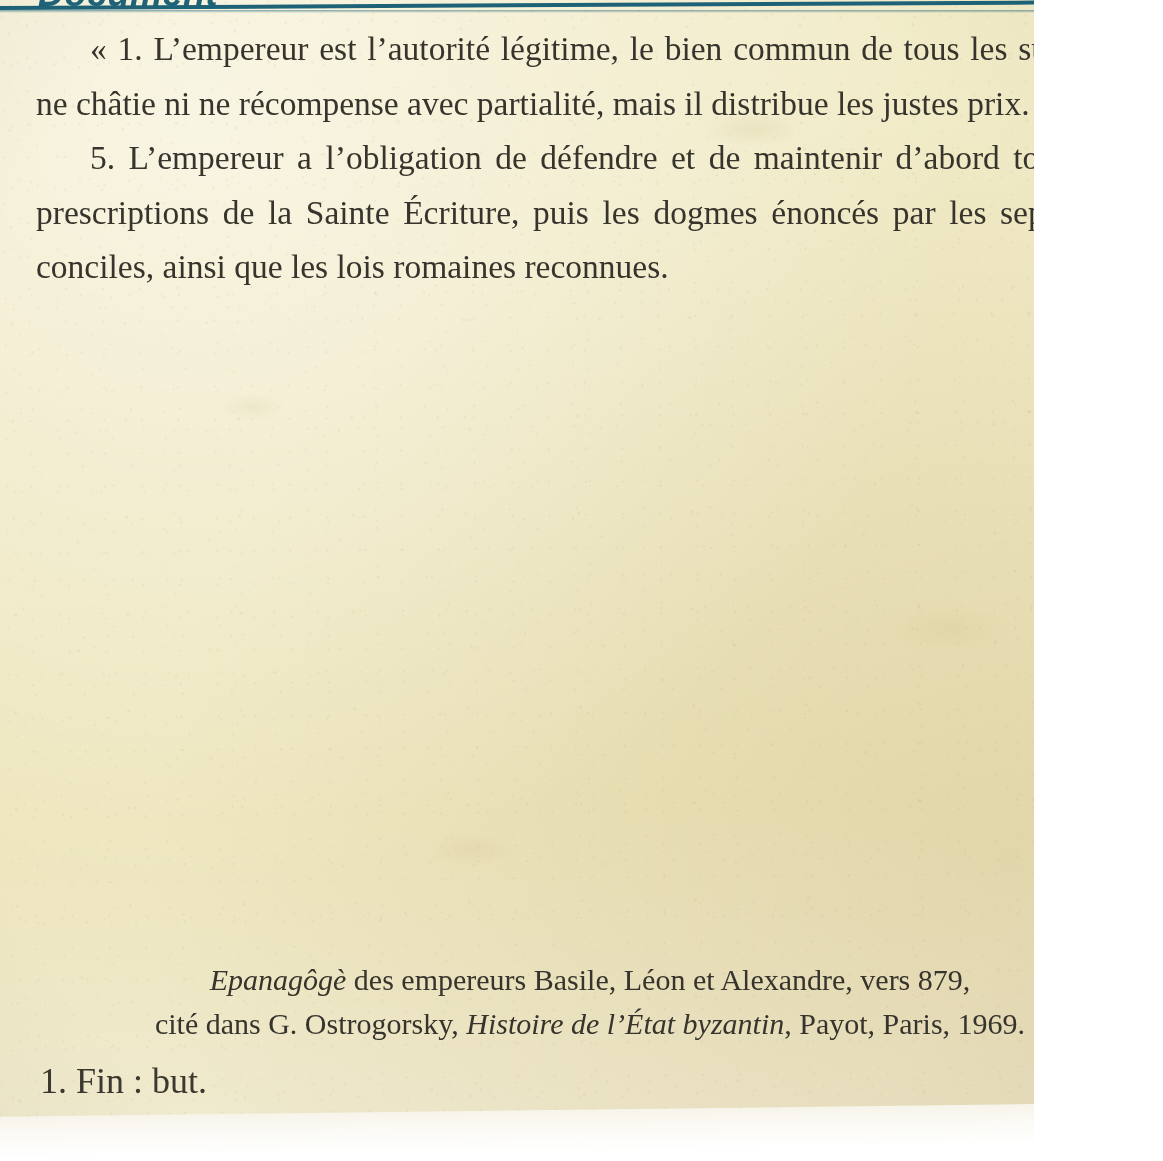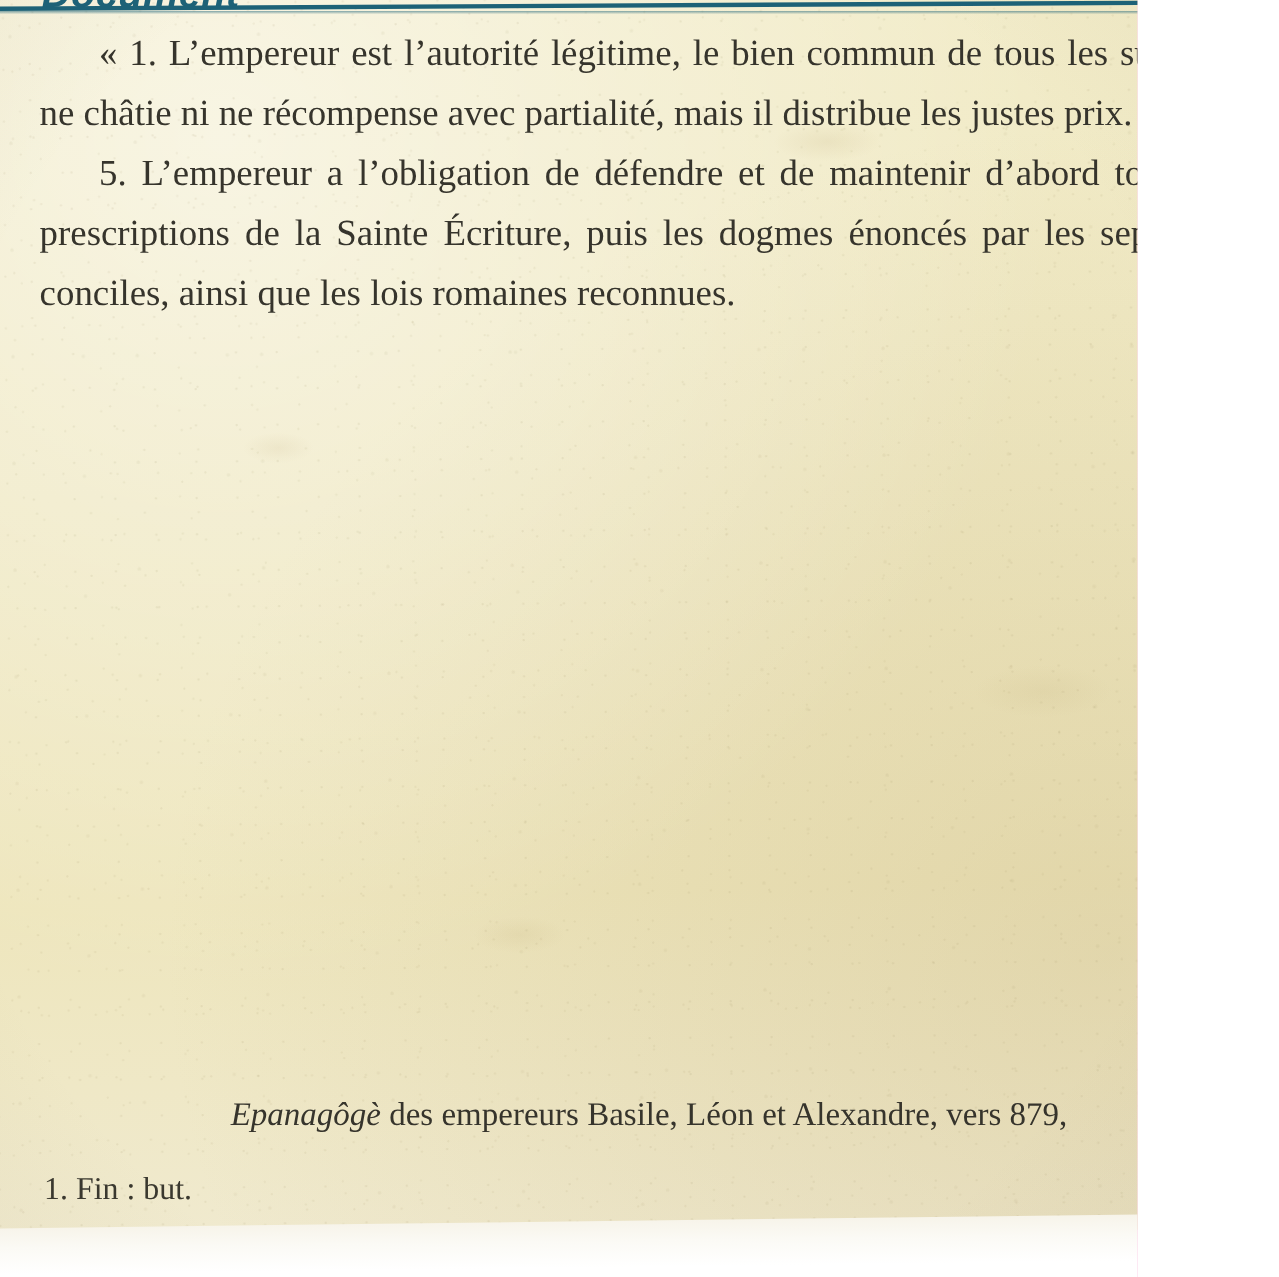--- a/index.html
+++ b/index.html
@@ -146,29 +146,29 @@
     position: absolute;
     left: 36px;
     top: 958px;
     width: 1108px;
     color: #36342c;
     font-size: 30px;
     line-height: 44px;
     text-align: center;
   }
   .source .ital { font-style: italic; }
-  .source-line { display: block; white-space: nowrap; margin-top: 34px; }
+  .source-line { display: block; white-space: nowrap; }
 
   
   .footnote {
     position: absolute;
     left: 40px;
     top: 1062px;
     color: #3a382f;
-    font-size: 29px;
+    font-size: 36px;
     line-height: 38px;
     white-space: nowrap;
   }
 
   
   .vignette {
     position: absolute;
     inset: 0;
     background: radial-gradient(ellipse 92% 92% at 50% 48%, rgba(0,0,0,0) 62%, rgba(120,100,60,0.10) 100%);
     pointer-events: none;
@@ -198,19 +198,20 @@
 
 
 
     <p>5. L’empereur a l’obligation de défendre et de maintenir d’abord toutes les prescriptions de la Sainte Écriture, puis les dogmes énoncés par les sept saints conciles, ainsi que les lois romaines reconnues.</p>
 
 
   </div>
 
   <div class="source">
     <span class="source-line"><span class="ital">Epanagôgè</span><span> des empereurs Basile, Léon et Alexandre, vers 879,</span></span>
+    <span class="source-line"><span>cité dans G. Ostrogorsky, </span><span class="ital">Histoire de l’État byzantin</span><span>, Payot, Paris, 1969.</span></span>
   </div>
 
   <div class="footnote"><span>1.</span>&nbsp;<span>Fin : but.</span></div>
 
   <div class="bottom-margin"></div>
 
 </div>
 
 </body></html>

